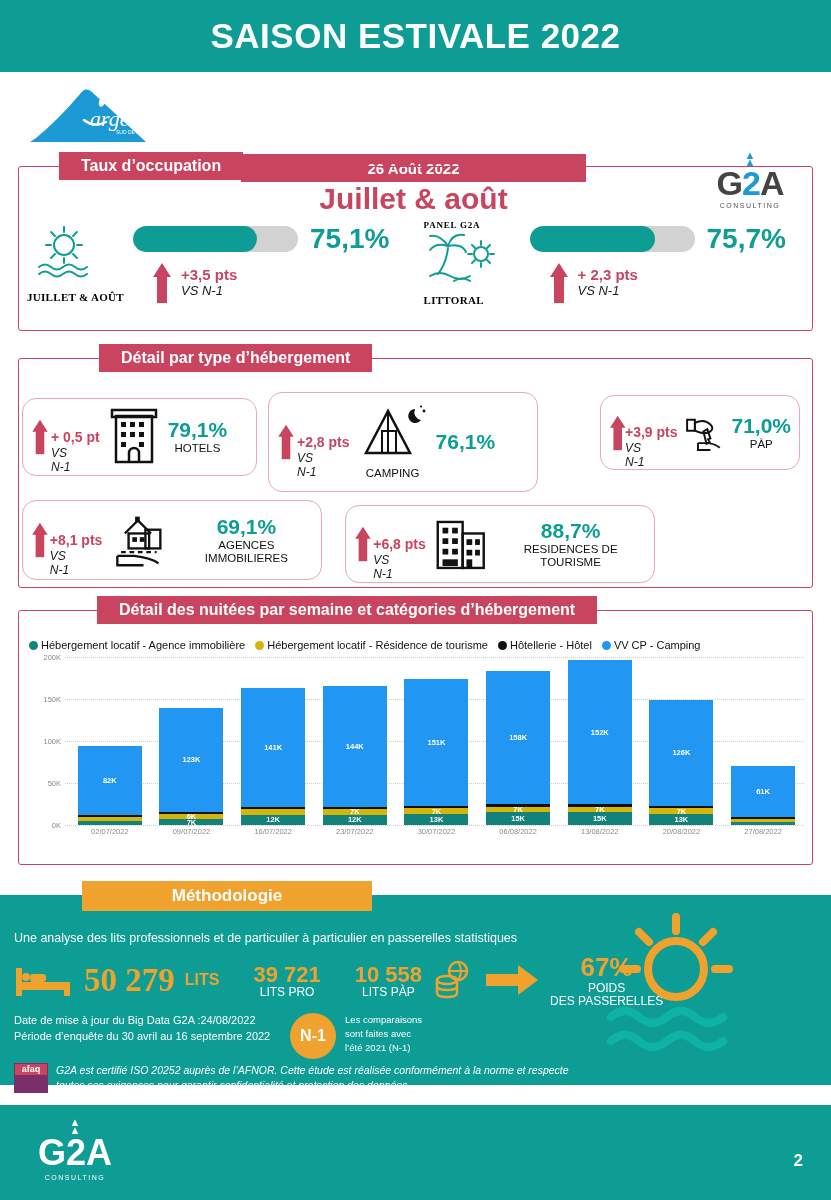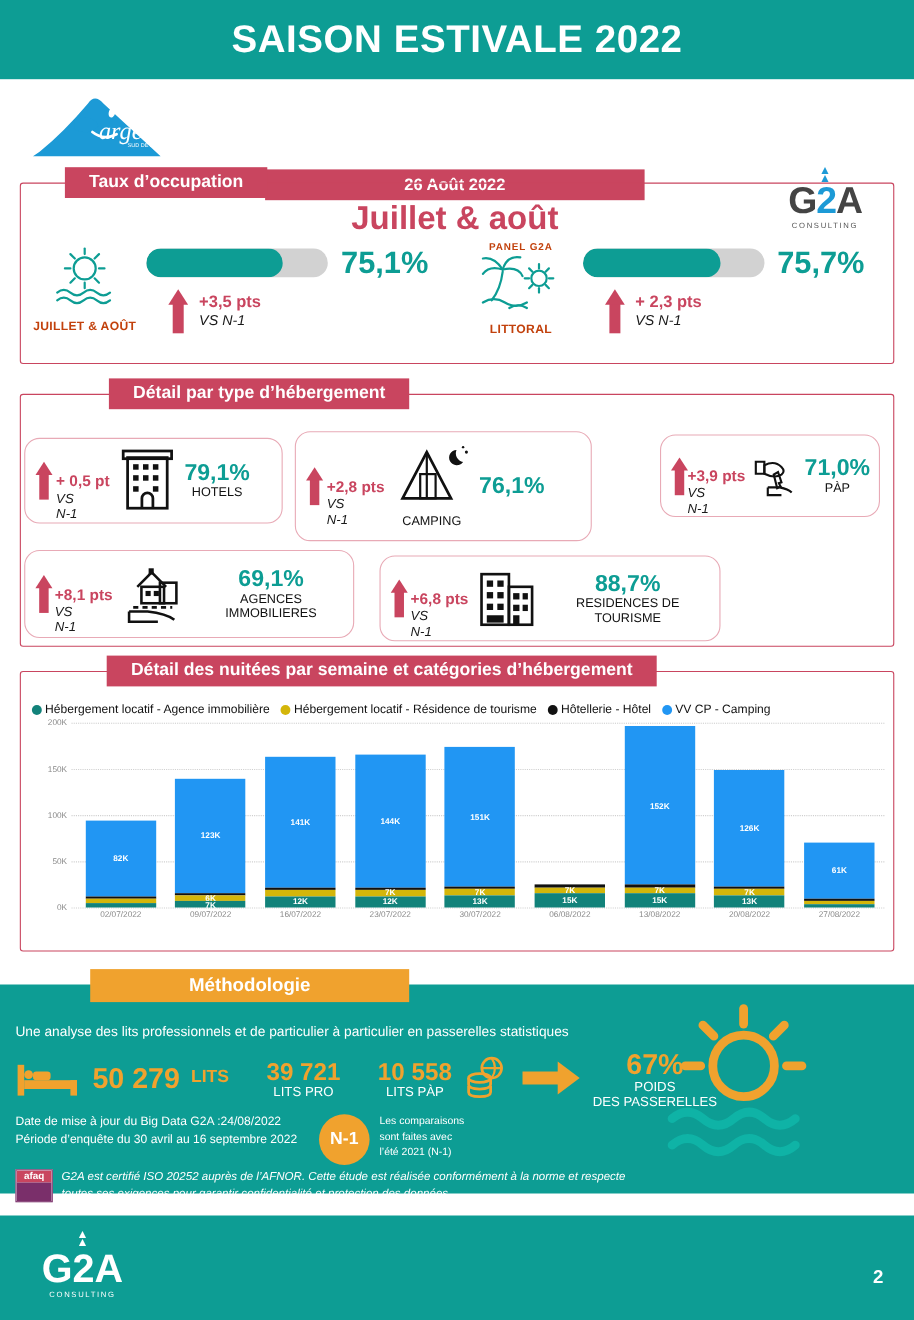--- a/index.html
+++ b/index.html
@@ -44,21 +44,21 @@
     position:absolute; top:-15px; background:#c9455f; color:#fff;
     font-size:16px; font-weight:bold; padding:5px 22px;
     display:flex; align-items:center; justify-content:center; white-space:nowrap;
   }
 
   
   #occupancy { left:18px; top:166px; width:795px; height:165px; }
   #occupancy .panel-tab { left:40px; }
   .occ-wrap { display:flex; height:100%; padding-top:28px; }
   .occ-half { flex:1; display:flex; align-items:center; gap:6px; padding:0 8px; }
-  .occ-icon { width:100px; text-align:center; color:#c2410c; }
+  .occ-icon { width:100px; text-align:left; color:#000000;font-family:Liberation Serif, serif; }
   .occ-icon .caption { font-size:11px; font-weight:bold; margin-top:4px; letter-spacing:0.3px; }
   .occ-icon .caption-top { font-size:9px; font-weight:bold; letter-spacing:0.8px; margin-bottom:2px;}
   .occ-body { flex:1; }
   .bar-row { display:flex; align-items:center; gap:12px; }
   .bar-track { width:165px; height:26px; background:#d2d2d2; border-radius:13px; overflow:hidden; }
   .bar-fill { height:100%; background:#0d9d94; border-radius:13px; }
   .bar-pct { color:#0d9d94; font-size:28px; font-weight:bold; white-space:nowrap; }
   .delta-row { display:flex; align-items:center; gap:10px; margin-top:8px; padding-left:20px;}
   .delta-text { line-height:1.15; }
   .delta-pts { color:#c9455f; font-size:15px; font-weight:bold; }
@@ -114,21 +114,21 @@
   .xlabel { width:64px; text-align:center; font-size:7.5px; color:#8a8a8a; }
 
   
   #metho { position:absolute; left:0; top:895px; width:831px; height:190px; background:#0d9d94; }
   .metho-tab {
     position:absolute; left:82px; top:-14px; width:290px; height:30px; background:#f0a22e;
     color:#fff; font-size:17px; font-weight:bold; display:flex; align-items:center; justify-content:center;
   }
   .metho-lead { position:absolute; left:14px; top:36px; color:#fff; font-size:12.5px; }
   .metho-stats { position:absolute; left:14px; top:58px; display:flex; align-items:center; gap:10px; }
-  .bignum { color:#f0a22e; font-size:26px; font-weight:bold; line-height:1; }
+  .bignum { color:#f0a22e; font-size:33px; font-weight:bold; line-height:1;font-family:Liberation Serif, serif; }
   .unit { color:#f0a22e; font-size:16px; font-weight:bold; }
   .substat { text-align:center; line-height:1.05;margin-left:24px; }
   .substat .sv { color:#f0a22e; font-size:22px; font-weight:bold; }
   .substat .sl { color:#fff; font-size:12px; font-weight:normal; }
   .poids { text-align:center; line-height:1.1; }
   .poids .pv { color:#f0a22e; font-size:26px; font-weight:bold; }
   .poids .pl { color:#fff; font-size:12px; }
   .metho-dates { position:absolute; left:14px; top:118px; color:#fff; font-size:11px; line-height:1.45; }
   .n1badge {
     position:absolute; left:290px; top:118px; width:46px; height:46px; border-radius:50%;
@@ -481,20 +481,23 @@
             </div>
             <div class="seg" style="height: 2.52px; background: rgb(17, 17, 17);"></div>
             <div class="seg" style="height: 5.88px; background: rgb(212, 182, 10);">
               <span>7K</span>
             </div>
             <div class="seg" style="height: 10.92px; background: rgb(18, 130, 122);">
               <span>13K</span>
             </div>
           </div>
           <div class="barcol">
+            <div class="seg" style="height: 132.72px; background: rgb(33, 150, 243);">
+              <span>158K</span>
+            </div>
             <div class="seg" style="height: 2.52px; background: rgb(17, 17, 17);"></div>
             <div class="seg" style="height: 5.88px; background: rgb(212, 182, 10);">
               <span>7K</span>
             </div>
             <div class="seg" style="height: 12.6px; background: rgb(18, 130, 122);">
               <span>15K</span>
             </div>
           </div>
           <div class="barcol">
             <div class="seg" style="height: 144px; background: rgb(33, 150, 243);">

